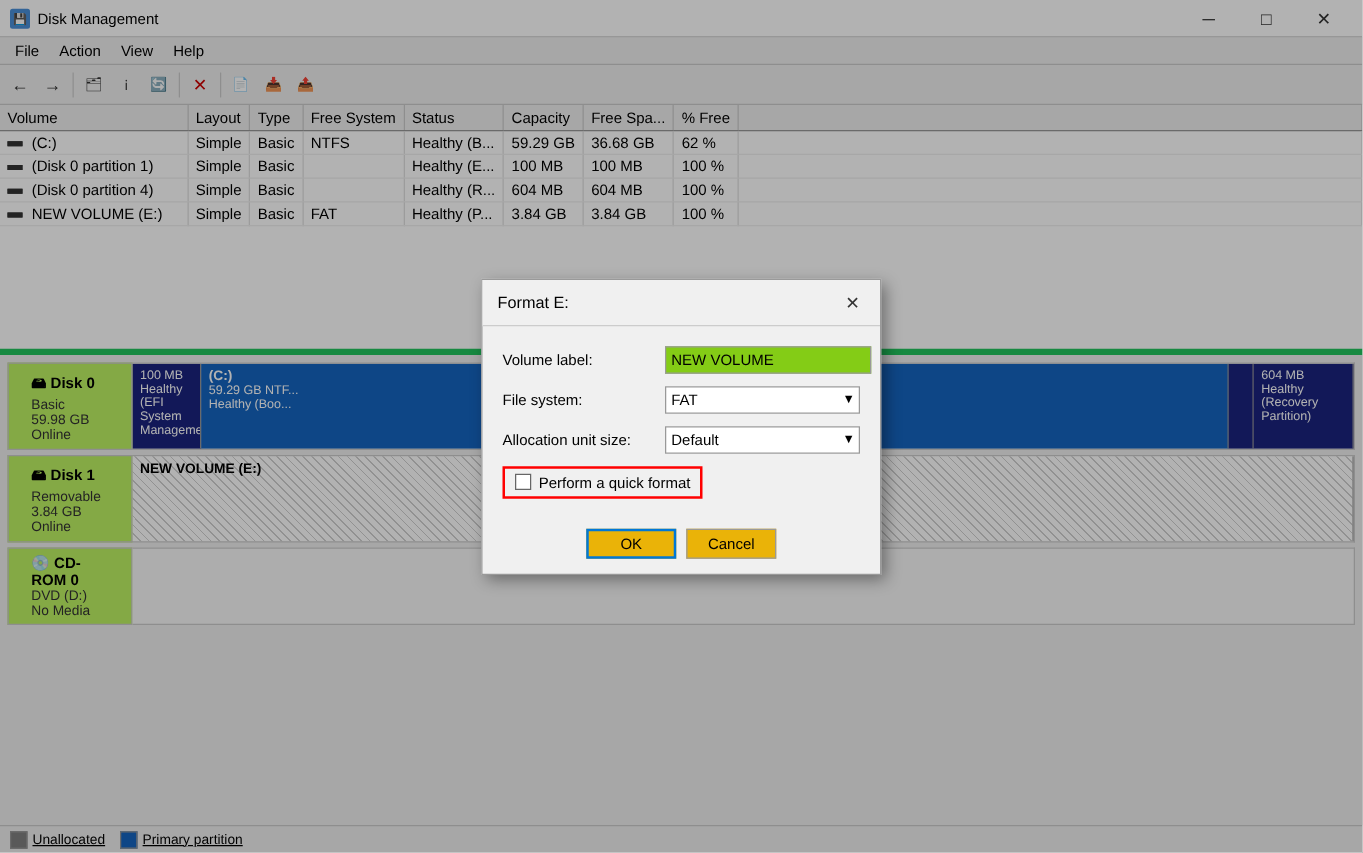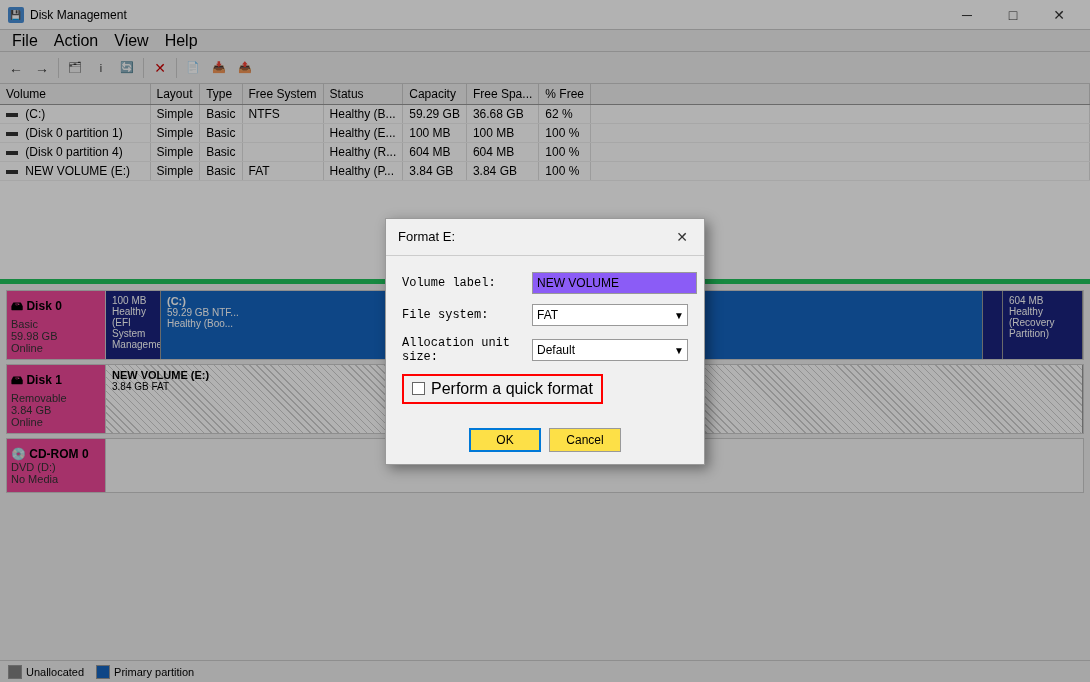--- a/index.html
+++ b/index.html
@@ -7,76 +7,76 @@
 
     
     .title-bar { background: #fff; border-bottom: 1px solid #ccc; height: 30px; display: flex; align-items: center; padding: 0 8px; gap: 6px; }
     .title-bar-icon { width: 16px; height: 16px; background: #4a90d9; border-radius: 2px; display: flex; align-items: center; justify-content: center; color: white; font-size: 9px; }
     .title-bar-text { font-size: 12px; color: #000; }
     .title-bar-controls { margin-left: auto; display: flex; gap: 0; }
     .title-bar-btn { width: 46px; height: 30px; border: none; background: transparent; cursor: pointer; font-size: 14px; display: flex; align-items: center; justify-content: center; color: #333; }
 
     
     .menu-bar { background: #f0f0f0; border-bottom: 1px solid #ccc; height: 22px; display: flex; align-items: center; padding: 0 4px; }
-    .menu-item { padding: 2px 8px; font-size: 16px; cursor: pointer; color: #000; }
+    .menu-item { padding: 2px 8px; font-size: 12px; cursor: pointer; color: #000; }
 
     
     .toolbar { background: #f0f0f0; border-bottom: 1px solid #ccc; height: 32px; display: flex; align-items: center; padding: 0 4px; gap: 2px; }
     .tb-btn { width: 24px; height: 24px; border: 1px solid transparent; background: transparent; cursor: pointer; display: flex; align-items: center; justify-content: center; font-size: 14px; color: #333; }
     .tb-sep { width: 1px; height: 20px; background: #ccc; margin: 0 2px; }
     .tb-btn.disabled { color: #aaa; cursor: default; }
 
     
     .table-container { background: white; border-bottom: 5px solid #22c55e; overflow: hidden; }
     .table { width: 100%; border-collapse: collapse; }
     .table th { background: #f0f0f0; border-right: 1px solid #ccc; border-bottom: 1px solid #999; padding: 3px 6px; text-align: left; font-weight: normal; font-size: 12px; white-space: nowrap; cursor: pointer; user-select: none; }
     .table td { border-right: 1px solid #e0e0e0; border-bottom: 1px solid #f0f0f0; padding: 2px 6px; font-size: 12px; white-space: nowrap; }
     .disk-row { display: flex; align-items: stretch; margin-bottom: 4px; min-height: 70px; }
-    .disk-label { width: 100px; min-width: 100px; background: #ec4899; border: 1px solid #ccc; padding: 4px 4px; display: flex; flex-direction: column; justify-content: center; font-size: 11px; }
+    .disk-label { width: 100px; min-width: 100px; background: #bef264; border: 1px solid #ccc; padding: 4px 18px; display: flex; flex-direction: column; justify-content: center; font-size: 11px; }
     .disk-label .disk-name { font-weight: bold; font-size: 12px; }
     .disk-label .disk-type { color: #333; }
     .disk-label .disk-size { color: #333; }
     .disk-label .disk-status { color: #333; }
     .disk-partitions { flex: 1; display: flex; border: 1px solid #ccc; border-left: none; overflow: hidden; }
     .partition { display: flex; flex-direction: column; justify-content: flex-start; padding: 4px 6px; border-right: 1px solid #999; font-size: 11px; overflow: hidden; position: relative; }
     .partition.dark-blue { background: #1a237e; color: white; }
     .partition.medium-blue { background: #1565c0; color: white; }
     .partition.striped { background: repeating-linear-gradient(45deg, #fff, #fff 4px, #d0d0d0 4px, #d0d0d0 5px); }
     .partition-name { font-weight: bold; font-size: 11px; }
     .partition-size { font-size: 10px; }
     .partition-status { font-size: 10px; }
 
     
-    .legend { height: 22px; background: #f0f0f0; border-top: 1px solid #ccc; display: flex; align-items: center; padding: 0 8px; gap: 12px; font-size: 11px; }
+    .legend { height: 22px; background: #f0f0f0; border-top: 1px solid #ccc; display: flex; align-items: center; padding: 0 8px; gap: 12px; font-size: 11px; text-decoration: underline; }
     .legend-item { display: flex; align-items: center; gap: 4px; }
     .legend-box { width: 14px; height: 14px; border: 1px solid #999; }
     .legend-box.unalloc { background: #808080; }
     .legend-box.primary { background: #1565c0; }
 
     
     .dialog-overlay { position: absolute; top: 0; left: 0; width: 100%; height: 100%; background: rgba(0,0,0,0.3); display: flex; align-items: center; justify-content: center; z-index: 100; }
     .dialog { background: #f0f0f0; border: 1px solid #999; box-shadow: 4px 4px 12px rgba(0,0,0,0.4); width: 320px; }
     .dialog-title { background: #f0f0f0; border-bottom: 1px solid #ccc; padding: 8px 12px; display: flex; align-items: center; justify-content: space-between; font-size: 13px; font-weight: normal; }
     .dialog-close { width: 20px; height: 20px; border: none; background: transparent; cursor: pointer; font-size: 14px; display: flex; align-items: center; justify-content: center; color: #333; }
     .dialog-body { padding: 16px; }
     .dialog-row { display: flex; align-items: center; margin-bottom: 10px; }
-    .dialog-label { width: 130px; font-size: 12px; color: #000; flex-shrink: 0; font-family: Liberation Mono, monospace; }
-    .dialog-input { flex: 1; padding: 2px 4px; border: 1px solid #999; background: #8b5cf6; font-size: 12px; height: 22px; }
+    .dialog-label { width: 130px; font-size: 12px; color: #000; flex-shrink: 0; }
+    .dialog-input { flex: 1; padding: 2px 4px; border: 1px solid #999; background: #84cc16; font-size: 12px; height: 22px; }
     .select-wrapper { flex: 1; position: relative; }
     .select-wrapper select { width: 100%; padding: 2px 20px 2px 4px; border: 1px solid #999; background: white; font-size: 12px; height: 22px; appearance: none; cursor: pointer; }
     .select-arrow { position: absolute; right: 4px; top: 50%; transform: translateY(-50%); font-size: 10px; pointer-events: none; }
 
     .checkbox-row { display: flex; align-items: center; gap: 6px; margin-bottom: 6px; padding: 4px 0; }
     .checkbox-highlight { border: 2px solid red; padding: 4px 8px; display: inline-flex; align-items: center; gap: 6px; }
     .dialog-checkbox { width: 13px; height: 13px; border: 1px solid #666; background: white; flex-shrink: 0; cursor: pointer; }
-    .checkbox-label { font-size: 16px; cursor: pointer; }
+    .checkbox-label { font-size: 12px; cursor: pointer; }
     .checkbox-label.disabled { color: #999; }
 
     .dialog-buttons { padding: 8px 16px 12px; display: flex; justify-content: center; gap: 8px; }
-    .dialog-btn { min-width: 72px; height: 24px; border: 1px solid #999; background: #fde047; font-size: 12px; cursor: pointer; padding: 2px 12px; }
+    .dialog-btn { min-width: 72px; height: 24px; border: 1px solid #999; background: #eab308; font-size: 12px; cursor: pointer; padding: 2px 12px; }
     .dialog-btn.default { border: 2px solid #0078d7; }
 
     
     .main { display: flex; flex-direction: column; height: calc(682px - 30px - 22px - 32px); }
     .top-section { height: 200px; }
     .bottom-section { flex: 1; overflow-y: auto; padding: 6px; }
   </style>
 </head>
 <body>
 
@@ -221,21 +221,20 @@
     <div class="disk-row">
       <div class="disk-label">
         <div class="disk-name">🖴 Disk 1</div>
         <div class="disk-type">Removable</div>
         <div class="disk-size">3.84 GB</div>
         <div class="disk-status">Online</div>
       </div>
       <div class="disk-partitions">
         <div class="partition striped" style="flex:1;">
           <div class="partition-name">NEW VOLUME (E:)</div>
-          <div class="partition-size">3.84 GB FAT</div>
         </div>
       </div>
     </div>
 
     <div class="disk-row" style="min-height:55px;">
       <div class="disk-label">
         <div class="disk-name">💿 CD-ROM 0</div>
         <div class="disk-type">DVD (D:)</div>
         <div class="disk-status">No Media</div>
       </div>

